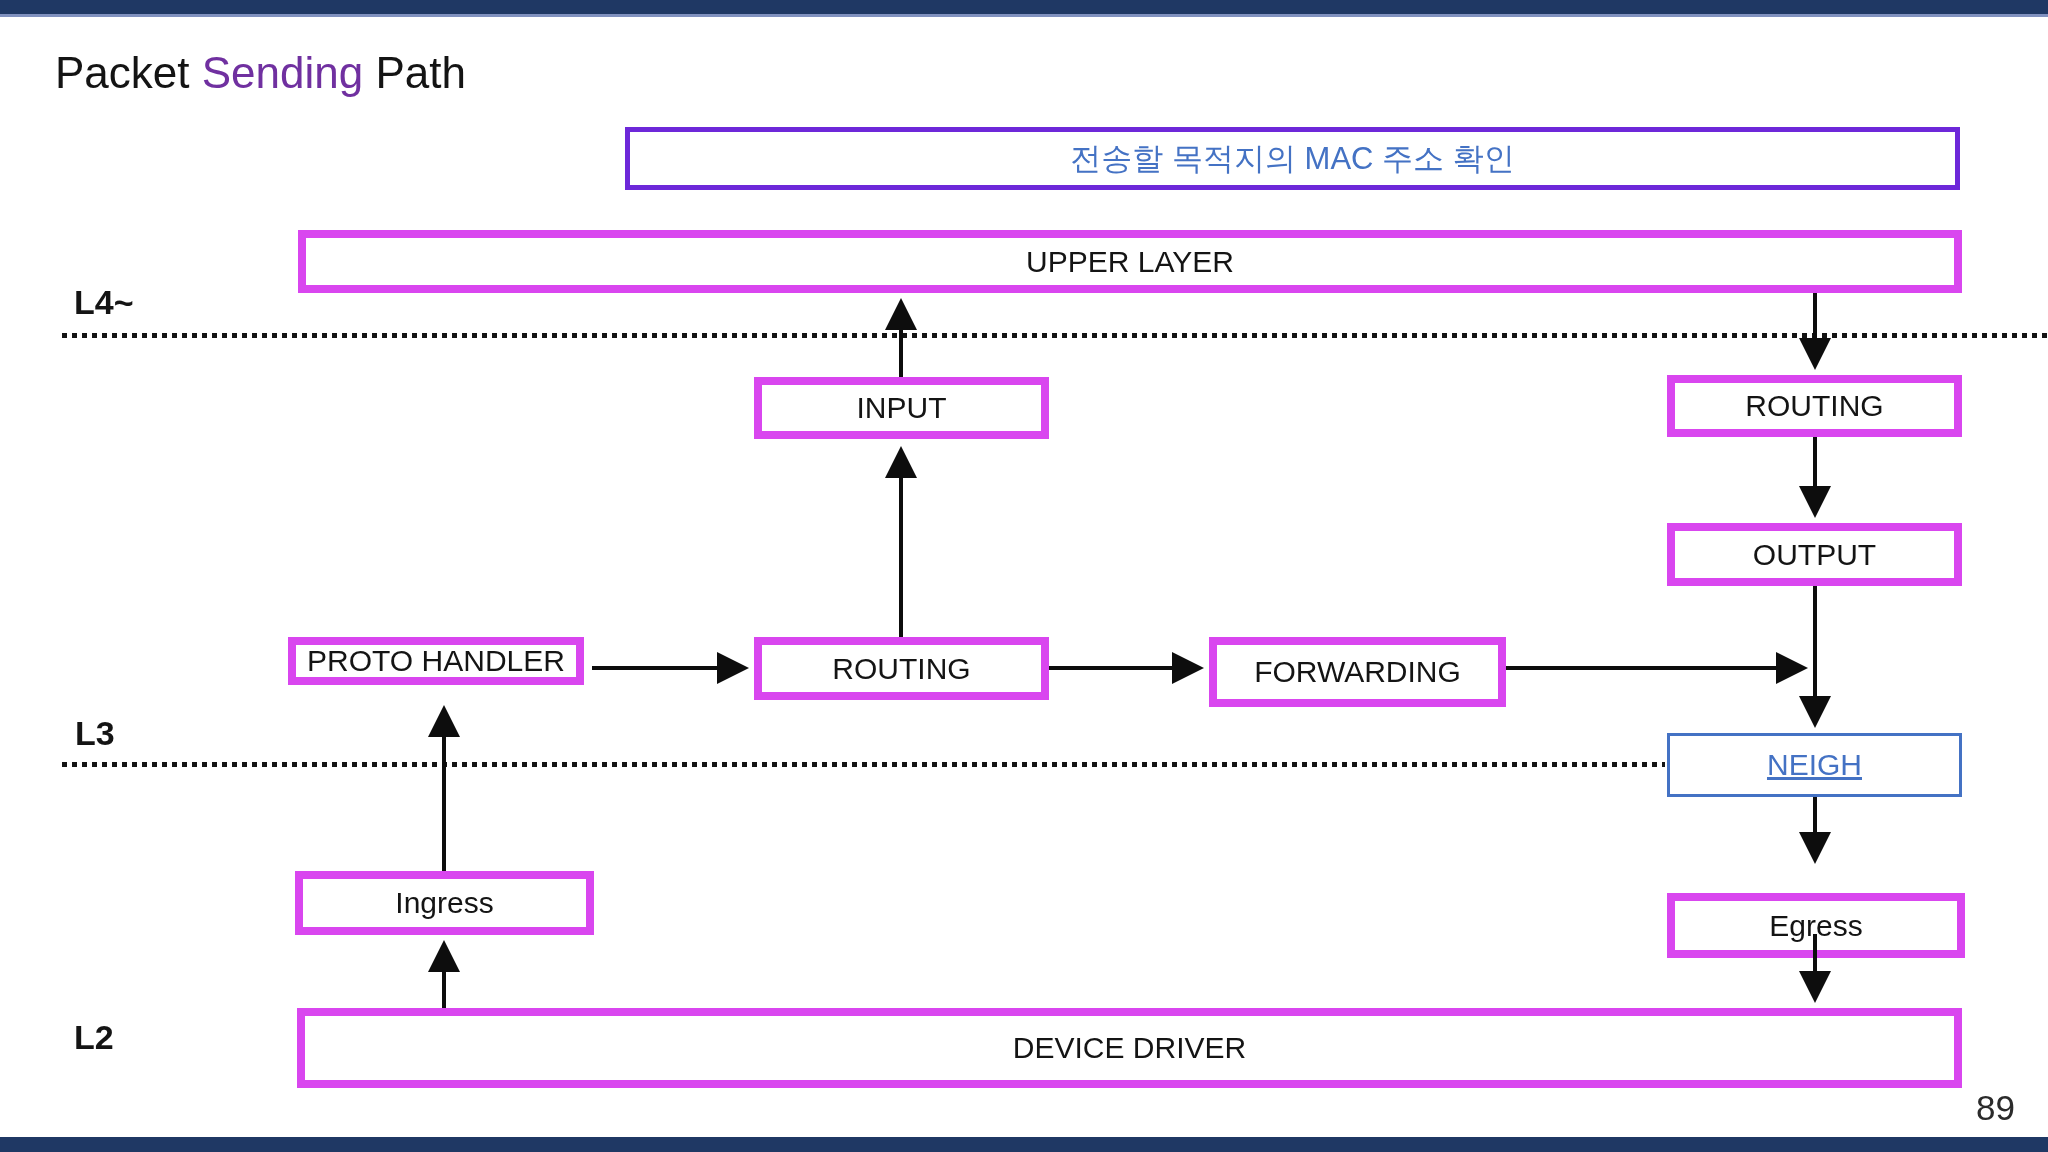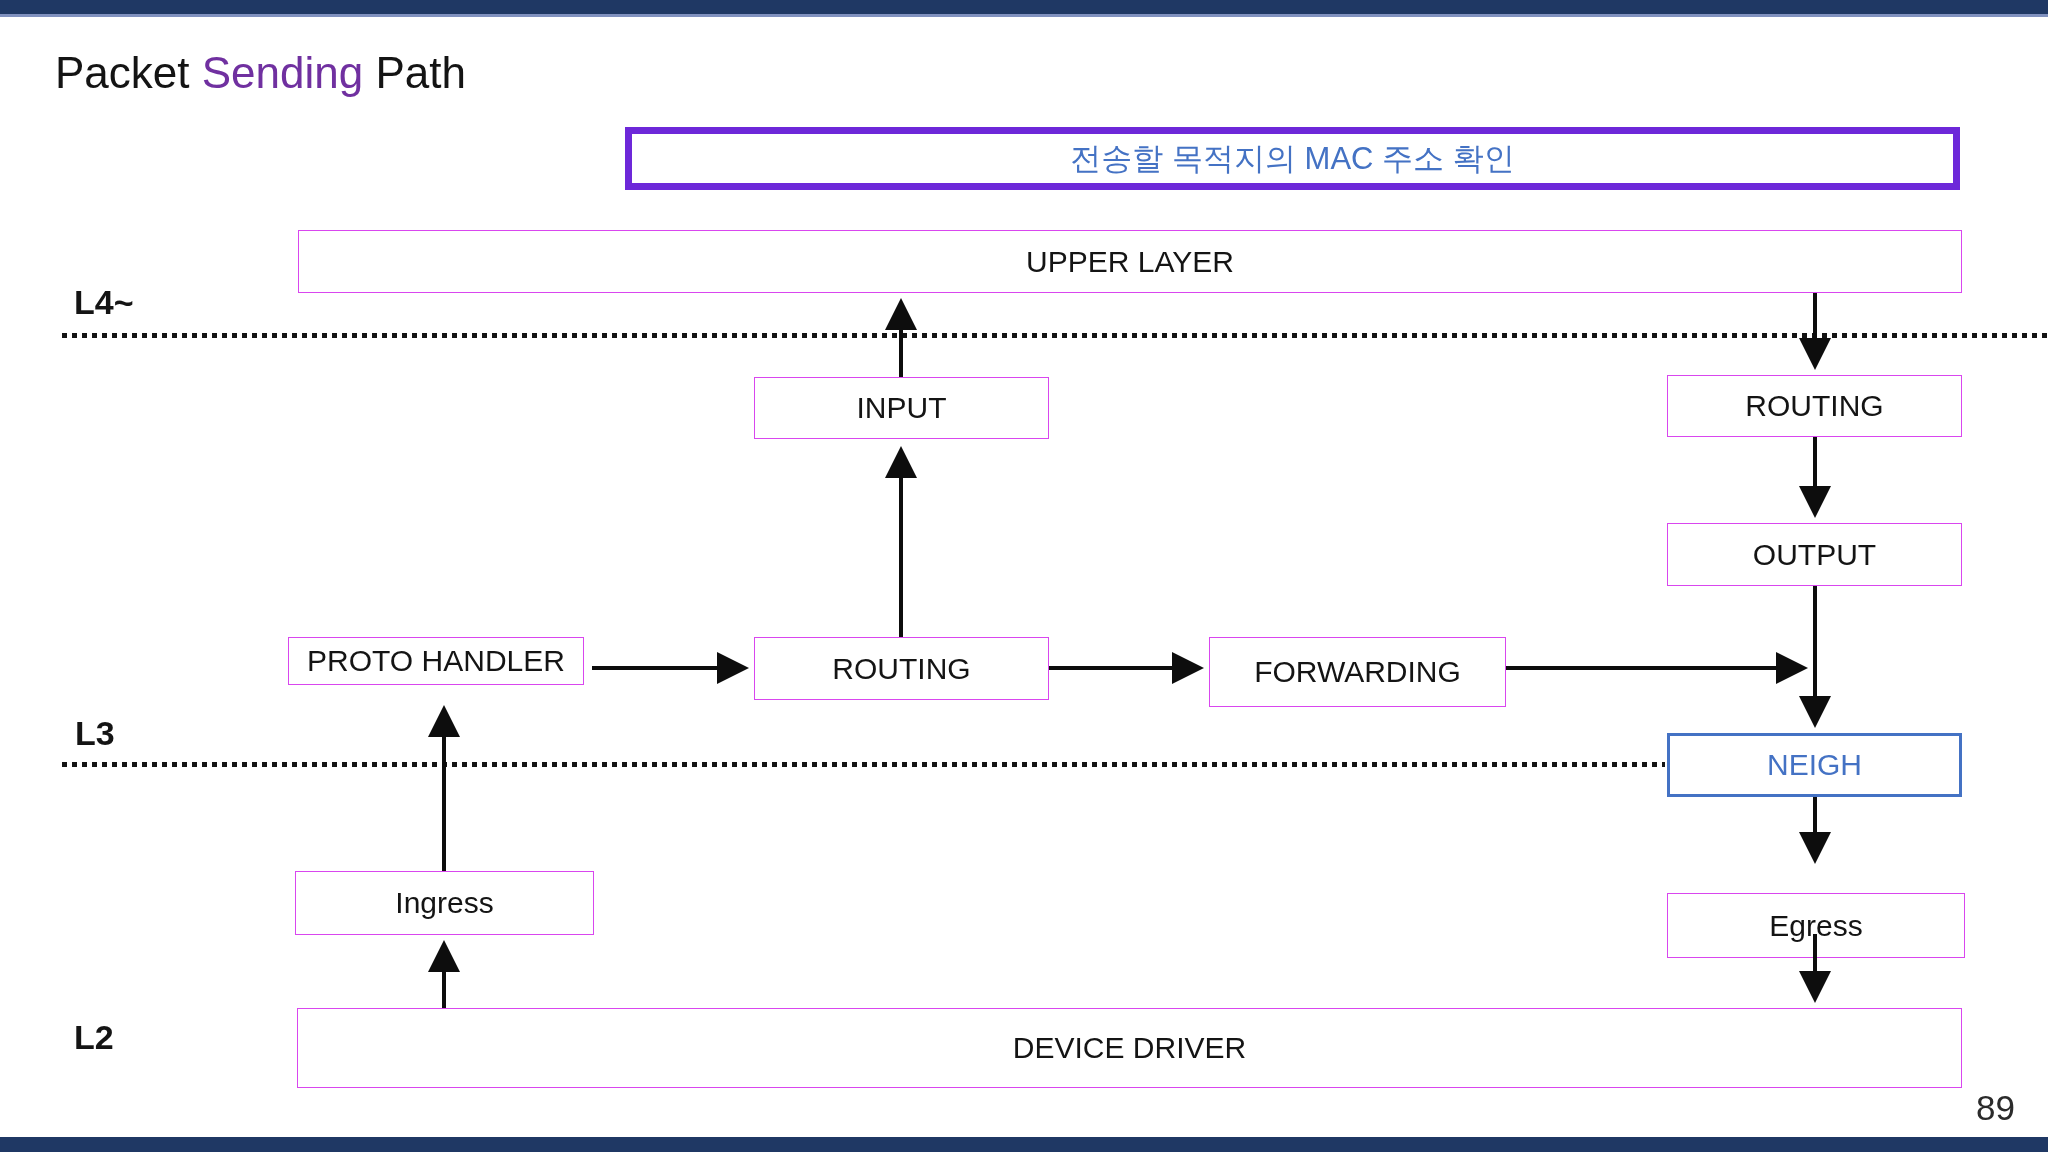--- a/index.html
+++ b/index.html
@@ -25,32 +25,32 @@
   .slide-title {
     position: absolute; left: 55px; top: 48px;
     font-size: 44px; font-weight: 400; color: #141414;
     letter-spacing: 0px; white-space: pre;
   }
   .slide-title .accent-word { color: #7030A0; }
   .node {
     position: absolute;
     display: flex; align-items: center; justify-content: center;
     background: #ffffff;
-    border: 1px solid #d946ef;
+    border: 8px solid #d946ef;
     color: #141414;
     font-size: 30px;
     white-space: nowrap;
   }
   .node.blue {
     border: 3px solid #4472C4;
     color: #4472C4;
   }
   .annotation-box {
     position: absolute; left: 625px; top: 127px; width: 1335px; height: 63px;
-    border: 7px solid #6d28d9;
+    border: 5px solid #6d28d9;
     display: flex; align-items: center; justify-content: center;
     color: #4472C4; font-size: 31px; background: #ffffff;
   }
   .layer-label {
     position: absolute;
     font-size: 34px; font-weight: 700; color: #141414;
   }
   .dotted-line {
     position: absolute; height: 5px;
     background: repeating-linear-gradient(to right, #141414 0 5px, transparent 5px 10px);
@@ -106,21 +106,21 @@
 </div>
 
 <div class="node" style="left:754px; top:637px; width:295px; height:63px;">
   <span>ROUTING</span>
 </div>
 
 <div class="node" style="left:1209px; top:637px; width:297px; height:70px;">
   <span>FORWARDING</span>
 </div>
 
-<div class="node blue" style="left:1667px; top:733px; width:295px; height:64px;">
+<div class="node blue" style="left:1667px; top:733px; width:295px; height:64px;text-decoration:underline;">
   <span>NEIGH</span>
 </div>
 
 <div class="node" style="left:295px; top:871px; width:299px; height:64px;">
   <span>Ingress</span>
 </div>
 
 <div class="node" style="left:1667px; top:869px; width:298px; height:65px;margin-top:24px;">
   <span>Egress</span>
 </div>

